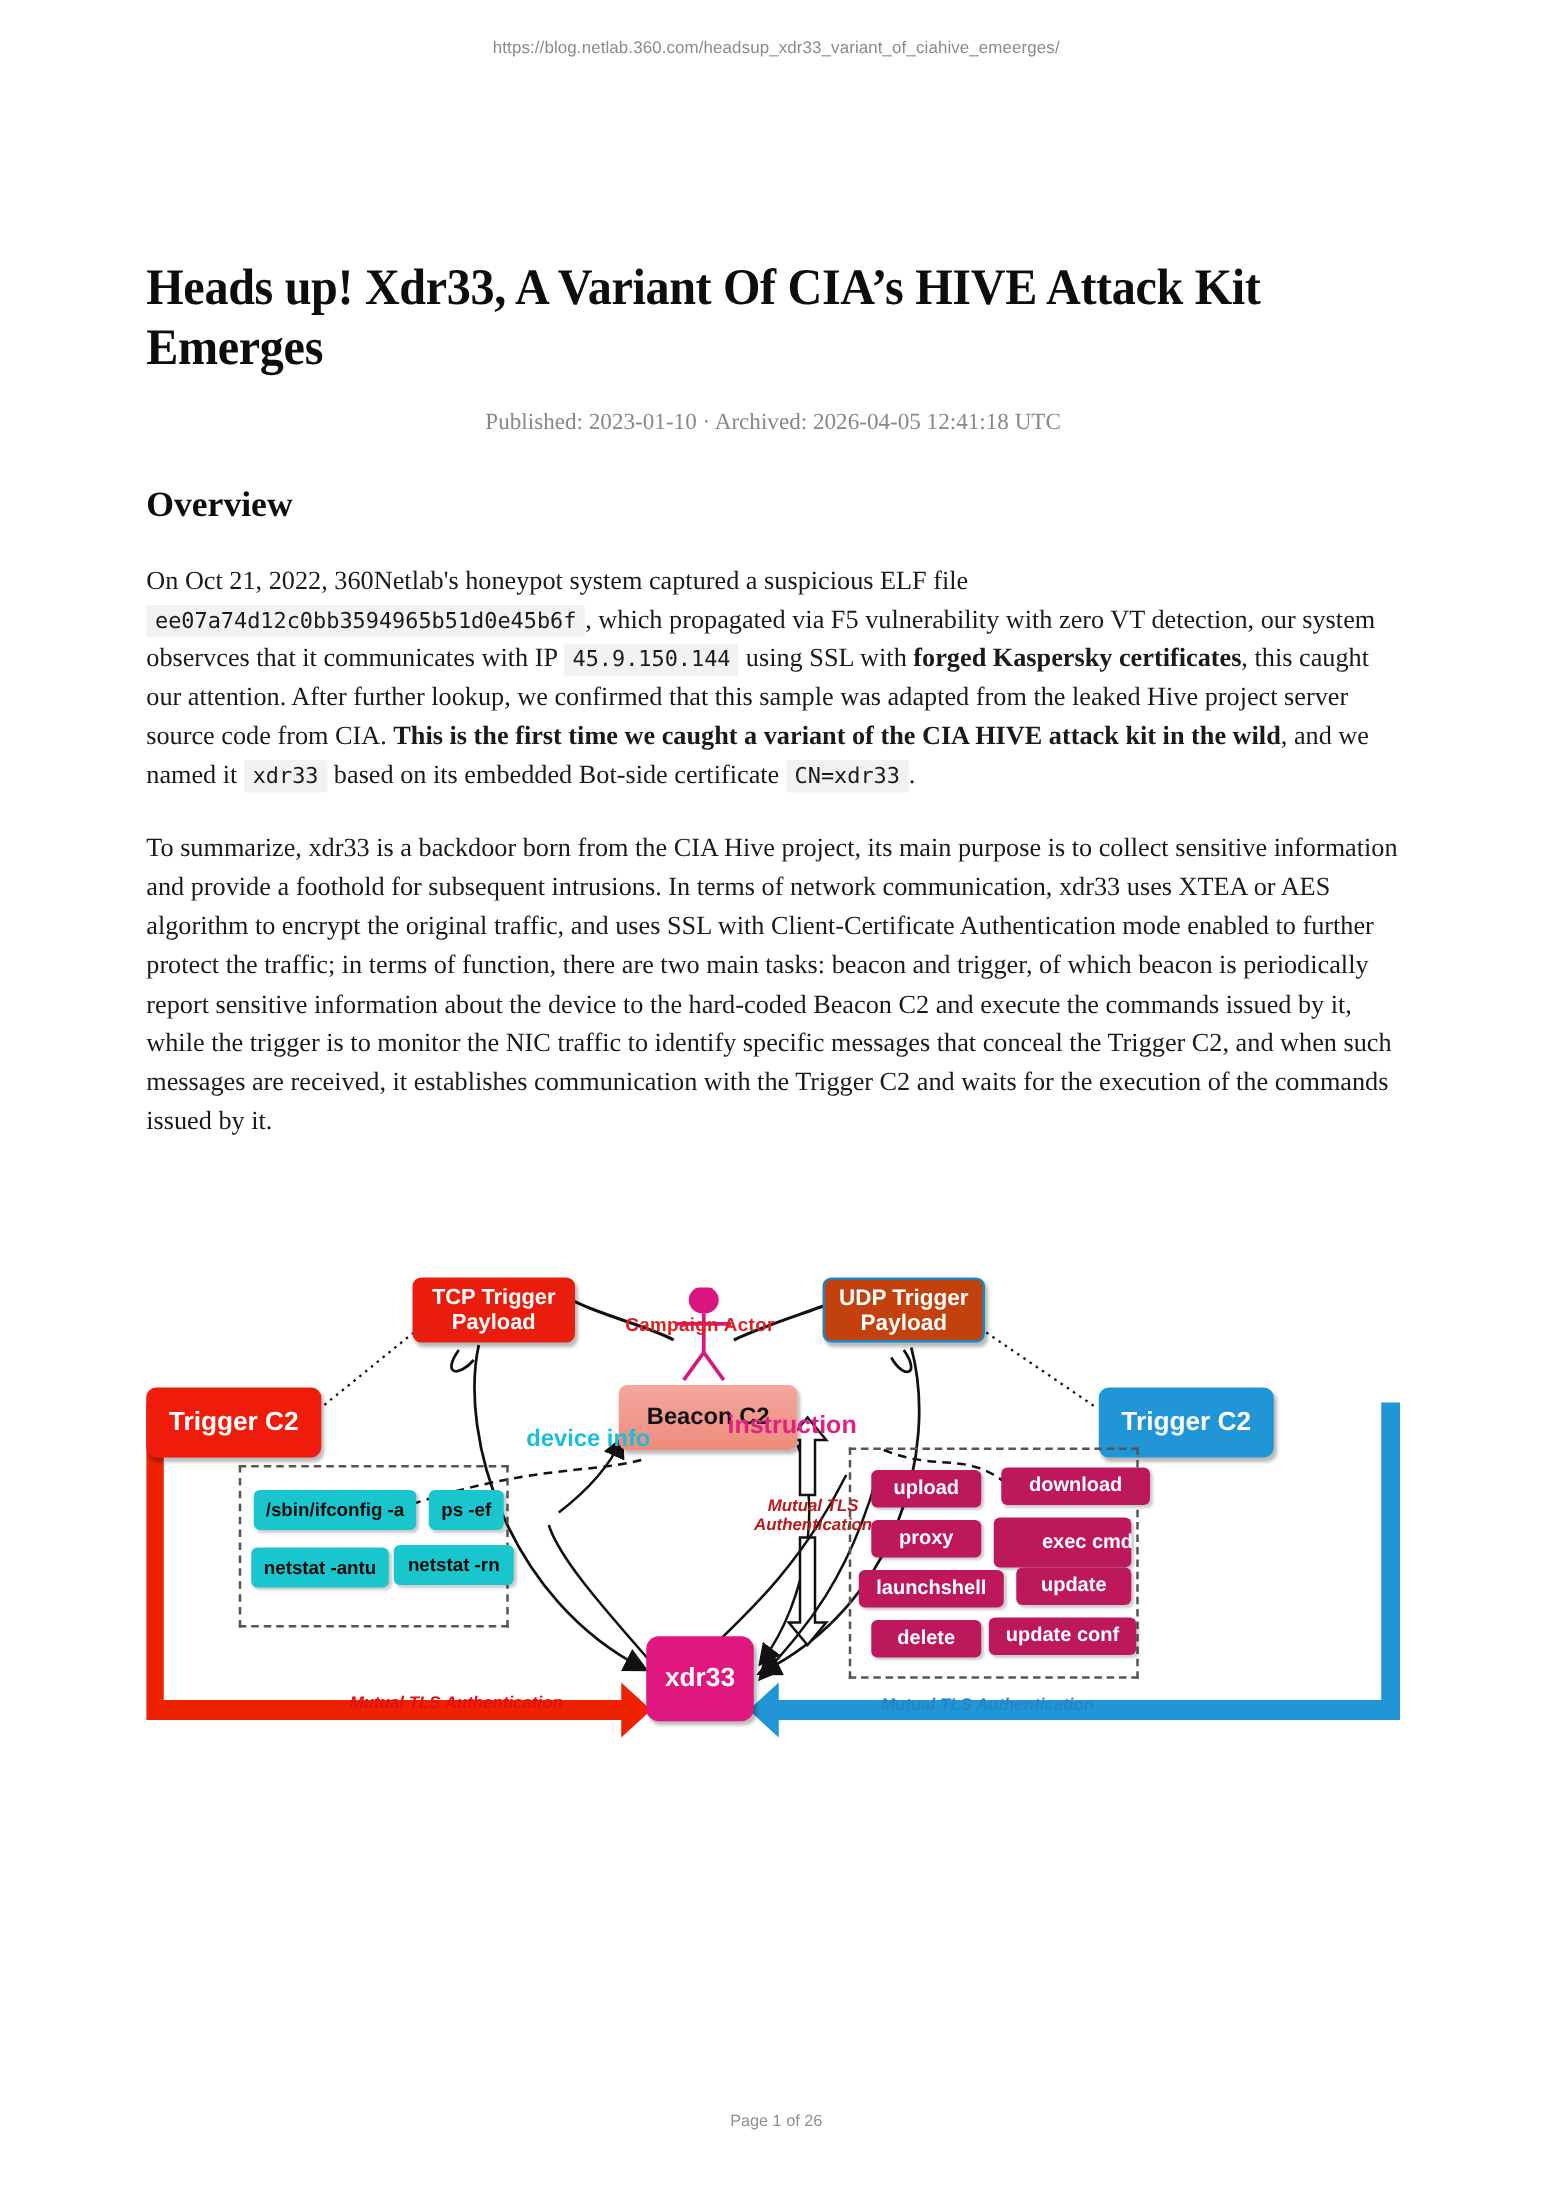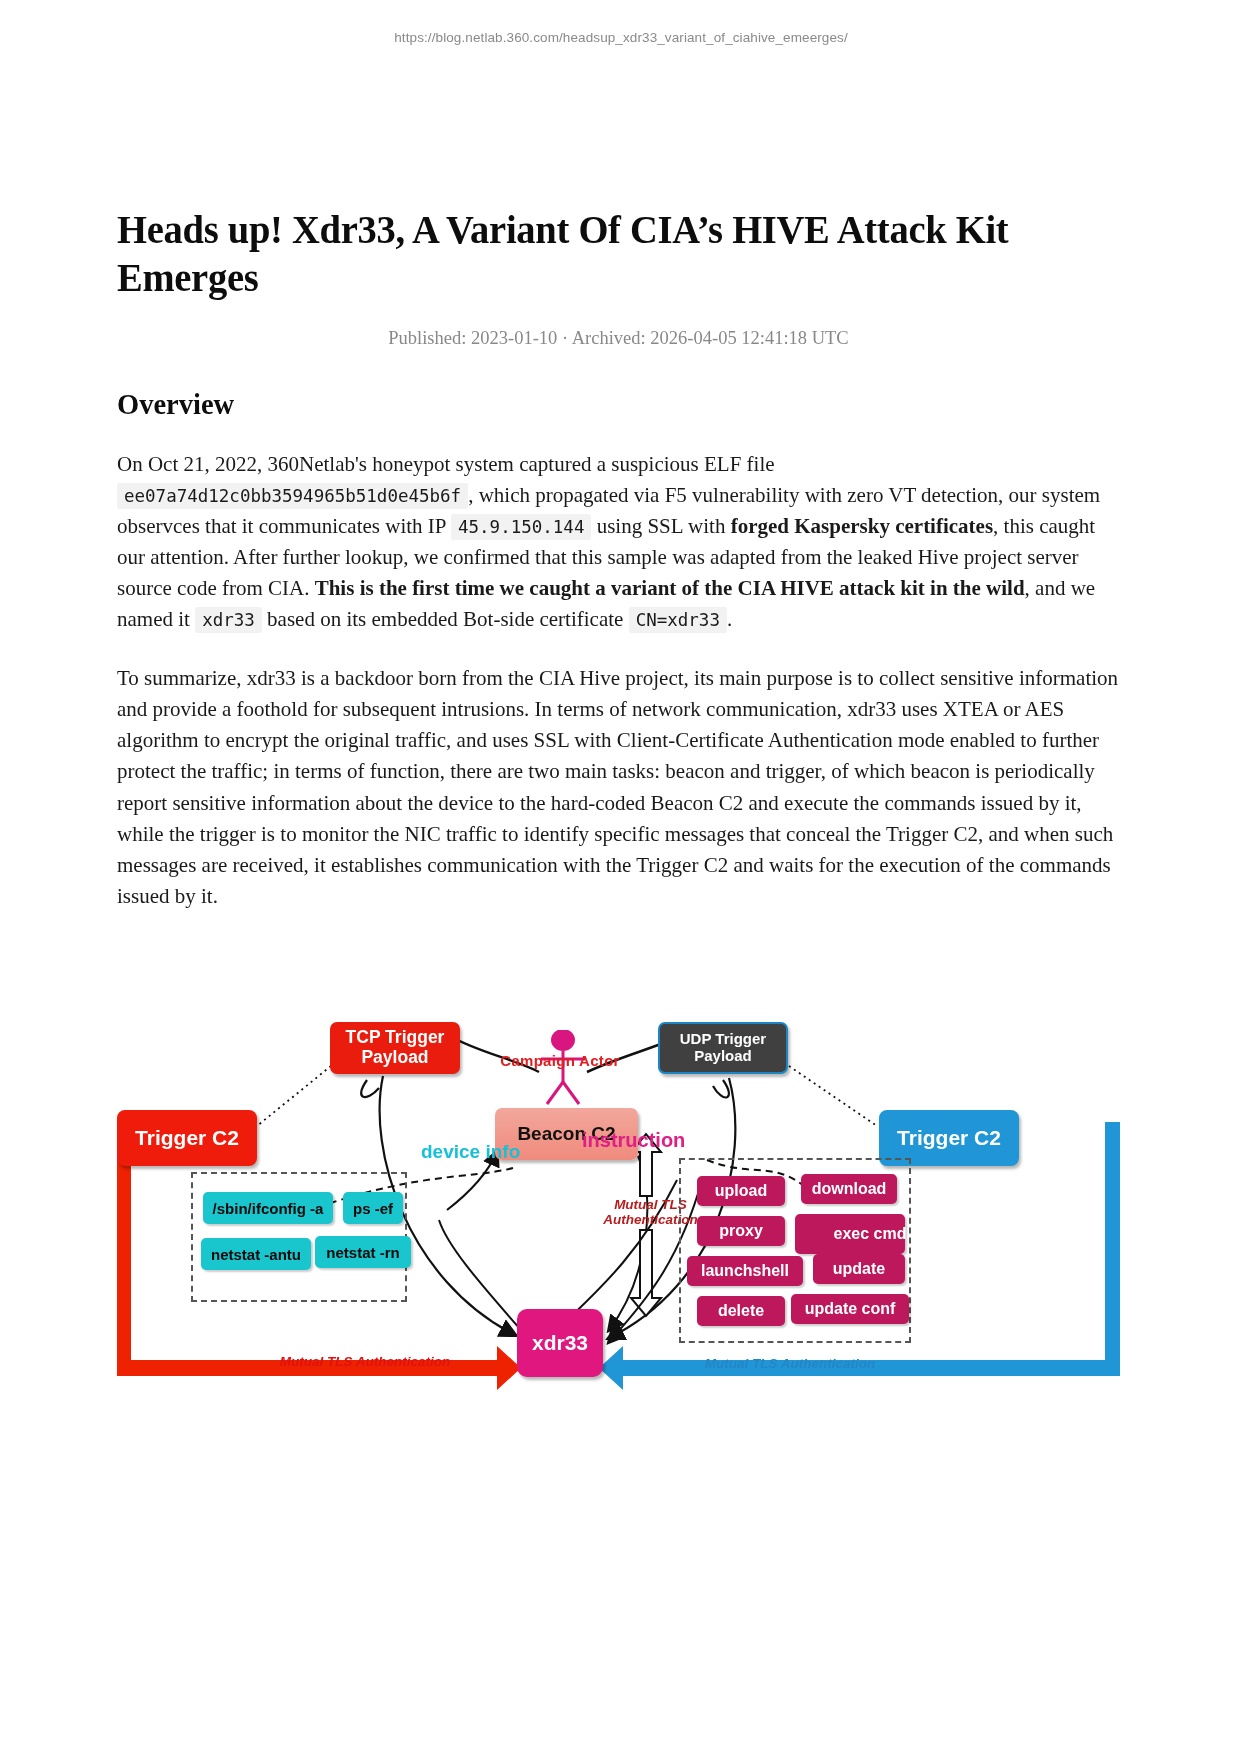--- a/index.html
+++ b/index.html
@@ -106,21 +106,21 @@
     line-height: 1.12;
   }
   .shadowbox { box-shadow: 2px 3px 3px rgba(0,0,0,0.28); }
   .n-tcp {
     left: 213px; top: -8px; width: 130px; height: 52px;
     background: #ea1c0d; color: #ffffff; font-size: 17.5px;
     border-radius: 7px;
   }
   .n-udp {
     left: 541px; top: -8px; width: 130px; height: 52px;
-    background: #404040; color: #ffffff; font-size: 15px;
+    background: #c2410c; color: #ffffff; font-size: 18px;
     border-radius: 7px; border: 2px solid #1c86c4;
   }
   .n-actor-label {
     left: 373px; top: 20px; width: 140px; height: 22px;
     color: #e02020; font-size: 15px; font-weight: bold;
     letter-spacing: 0.3px;
   }
   .n-trigger-left {
     left: 0px; top: 80px; width: 140px; height: 56px;
     background: #ef1c0b; color: #ffffff; font-size: 21px;
@@ -316,25 +316,26 @@
 
     <div class="cmdbox-left">
       <div class="cmd-teal" style="left:10px;  top:18px;  width:130px; height:32px;">/sbin/ifconfig -a</div>
       <div class="cmd-teal" style="left:150px; top:18px;  width:60px;  height:32px;">ps -ef</div>
       <div class="cmd-teal" style="left:8px;   top:64px;  width:110px; height:32px;">netstat -antu</div>
       <div class="cmd-teal" style="left:122px; top:62px;  width:96px;  height:32px;">netstat -rn</div>
     </div>
 
     <div class="cmdbox-right">
       <div class="cmd-pink" style="left:16px;  top:16px;  width:88px;  height:30px;">upload</div>
-      <div class="cmd-pink" style="left:120px; top:14px;  width:96px; height:30px;">download</div>
+      <div class="cmd-pink" style="left:120px; top:14px;  width:119px; height:30px;">download</div>
       <div class="cmd-pink" style="left:16px;  top:56px;  width:88px;  height:30px;">proxy</div>
       <div class="cmd-pink" style="left:114px; top:54px;  width:110px; height:40px;padding-left:40px;">exec cmd</div>
       <div class="cmd-pink" style="left:6px;   top:96px;  width:116px; height:30px;">launchshell</div>
       <div class="cmd-pink" style="left:132px; top:94px;  width:92px;  height:30px;">update</div>
       <div class="cmd-pink" style="left:16px;  top:136px; width:88px;  height:30px;">delete</div>
       <div class="cmd-pink" style="left:110px; top:134px; width:118px; height:30px;">update conf</div>
     </div>
 
   </div>
 
+  <div class="footer">Page 1 of 26</div>
 
 </div>
 
 </body></html>

